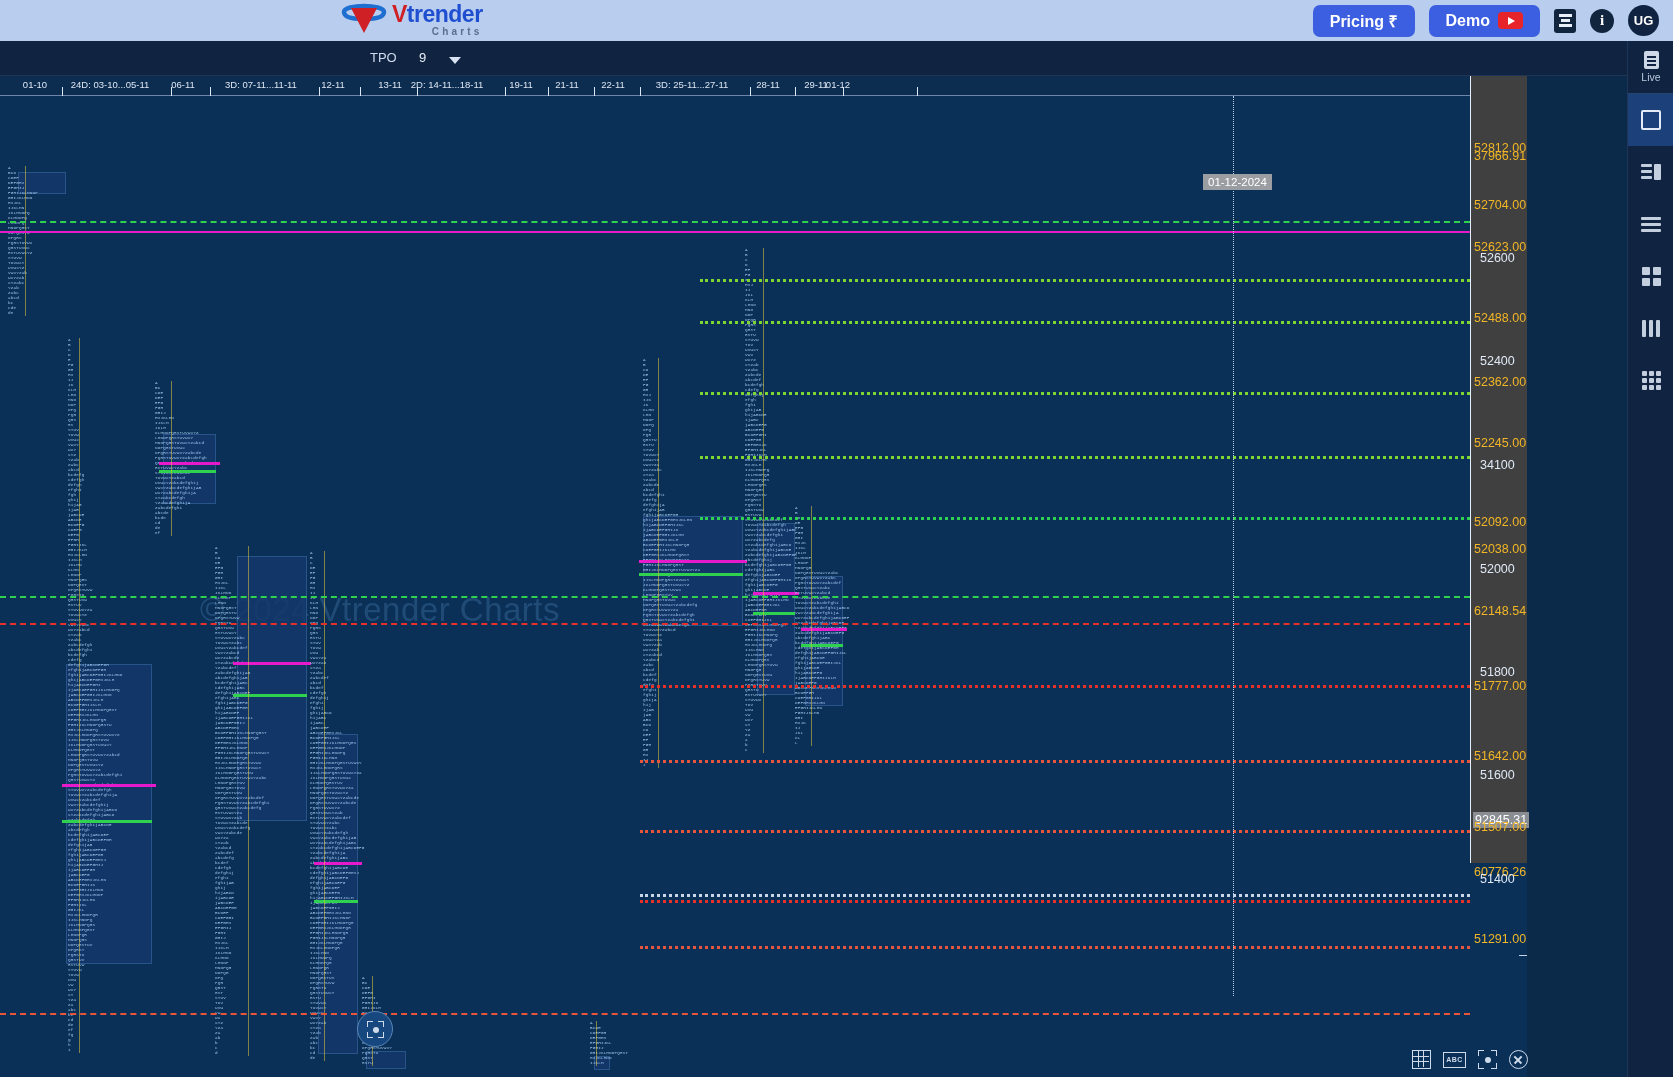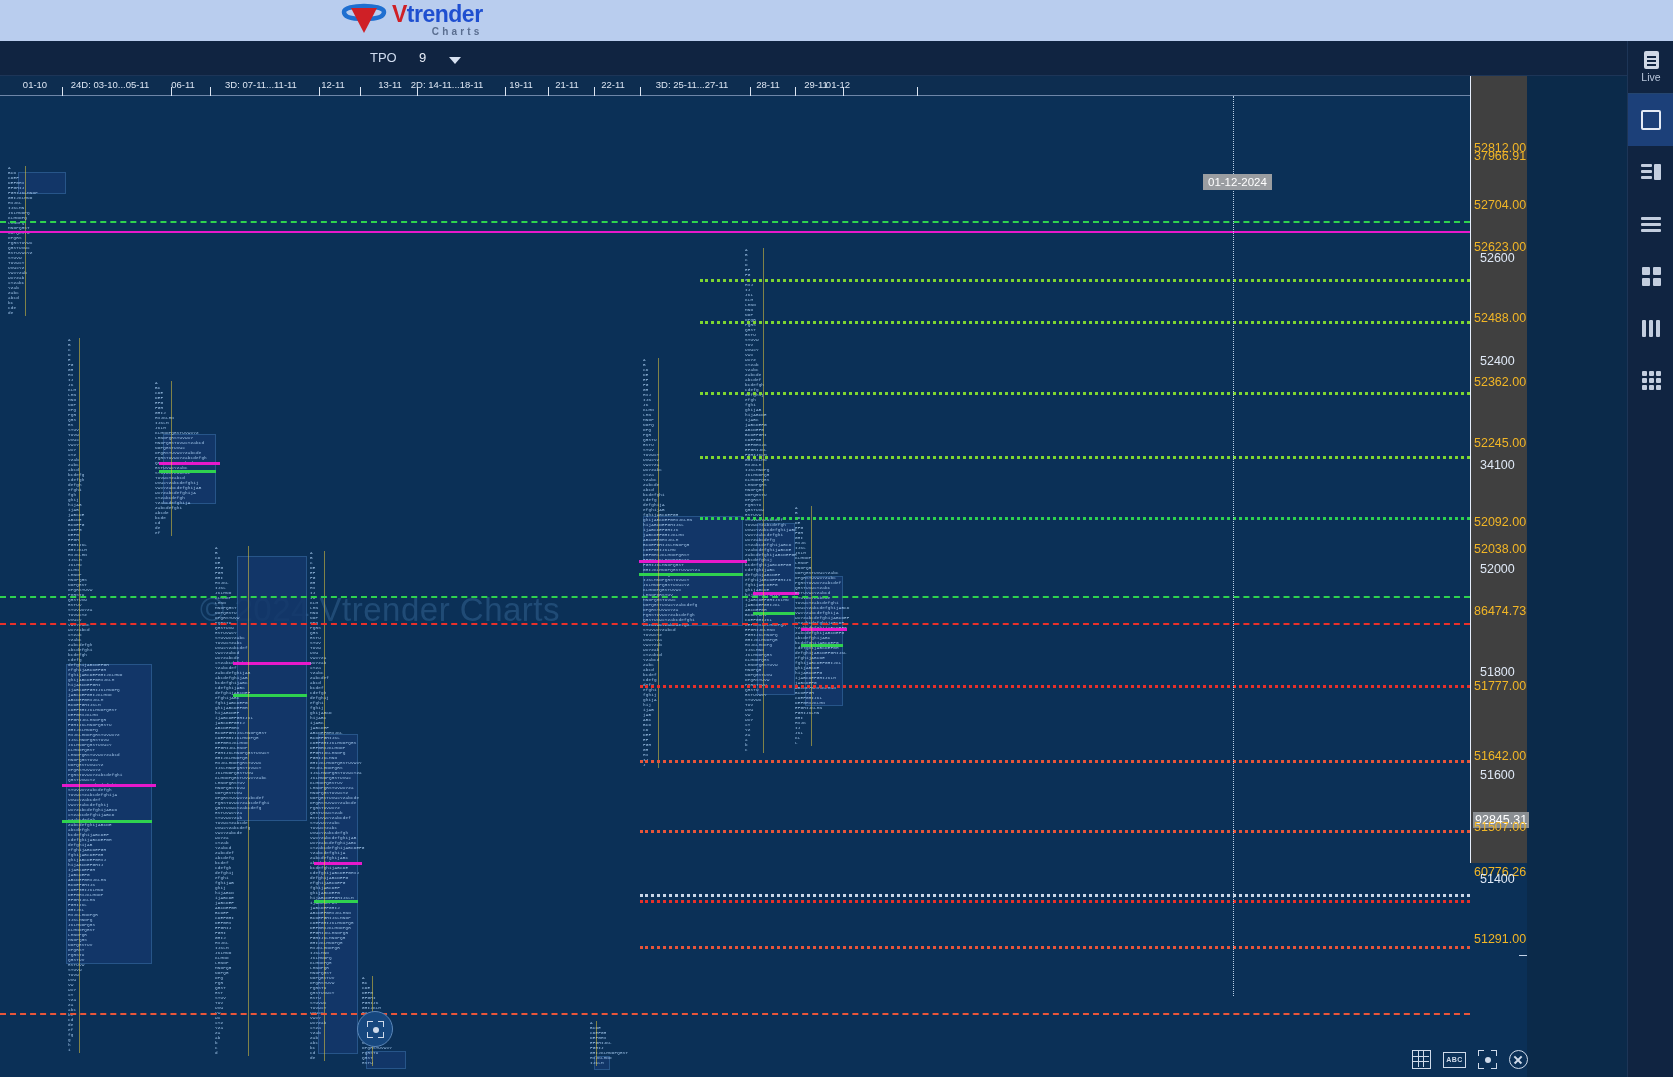--- a/index.html
+++ b/index.html
@@ -326,20 +326,34 @@
         <path d="M4 10 C4 2, 44 2, 44 10 C44 15, 36 17, 24 17 C12 17, 4 15, 4 10 Z" fill="none" stroke="#1f6fd0" stroke-width="4.5"></path>
         <path d="M11 6 L24 31 L37 6 Z" fill="#cf2026"></path>
       </svg>
     </div>
     <div class="logo-text">
       <div class="logo-v">V<span>trender</span></div>
       <div class="logo-sub">Charts</div>
     </div>
   </div>
 
+  <div class="hdr-right">
+    <button class="btn-pill">Pricing ₹</button>
+    <button class="btn-pill">
+      <span>Demo</span>
+      <span class="yt-badge"></span>
+    </button>
+    <div class="ic-sq">
+        <i></i>
+        <i></i>
+        <i></i>
+      </div>
+    <div class="ic-info">i</div>
+    <div class="avatar">UG</div>
+  </div>
 </div>
 
 <div class="toolbar">
   <div style="position:absolute;left:357px;top:5px;width:1px;height:26px;background:#2b4straight;"></div>
   <div class="tpo-label">TPO</div>
   <div class="tpo-value">9</div>
   <div class="tpo-caret"></div>
   <div class="step-btn" style="left:481px;top:49px;">−</div>
   <div class="step-btn" style="left:508px;top:49px;">+</div>
 
@@ -1158,21 +1172,21 @@
   <div id="price-labels">
       <div class="price-lbl" style="top: 65px;">52812.00</div>
       <div class="price-lbl" style="top: 73px;">37966.91</div>
       <div class="price-lbl" style="top: 122px;">52704.00</div>
       <div class="price-lbl" style="top: 164px;">52623.00</div>
       <div class="price-lbl" style="top: 235px;">52488.00</div>
       <div class="price-lbl" style="top: 299px;">52362.00</div>
       <div class="price-lbl" style="top: 360px;">52245.00</div>
       <div class="price-lbl" style="top: 439px;">52092.00</div>
       <div class="price-lbl" style="top: 466px;">52038.00</div>
-      <div class="price-lbl" style="top: 528px;">86474.73</div>
+      <div class="price-lbl" style="top: 528px;">62148.54</div>
       <div class="price-lbl" style="top: 603px;">51777.00</div>
       <div class="price-lbl" style="top: 673px;">51642.00</div>
       <div class="price-lbl hl" style="top: 736px;">92845.31</div>
       <div class="price-lbl" style="top: 744px;">51507.00</div>
       <div class="price-lbl" style="top: 789px;">60776.26</div>
       <div class="price-lbl" style="top: 856px;">51291.00</div>
     </div>
   <div id="axis-tick-labels">
       <div class="axis-tick-lbl" style="left: 9px; top: 175px;">52600</div>
       <div class="axis-tick-lbl" style="left: 9px; top: 278px;">52400</div>

